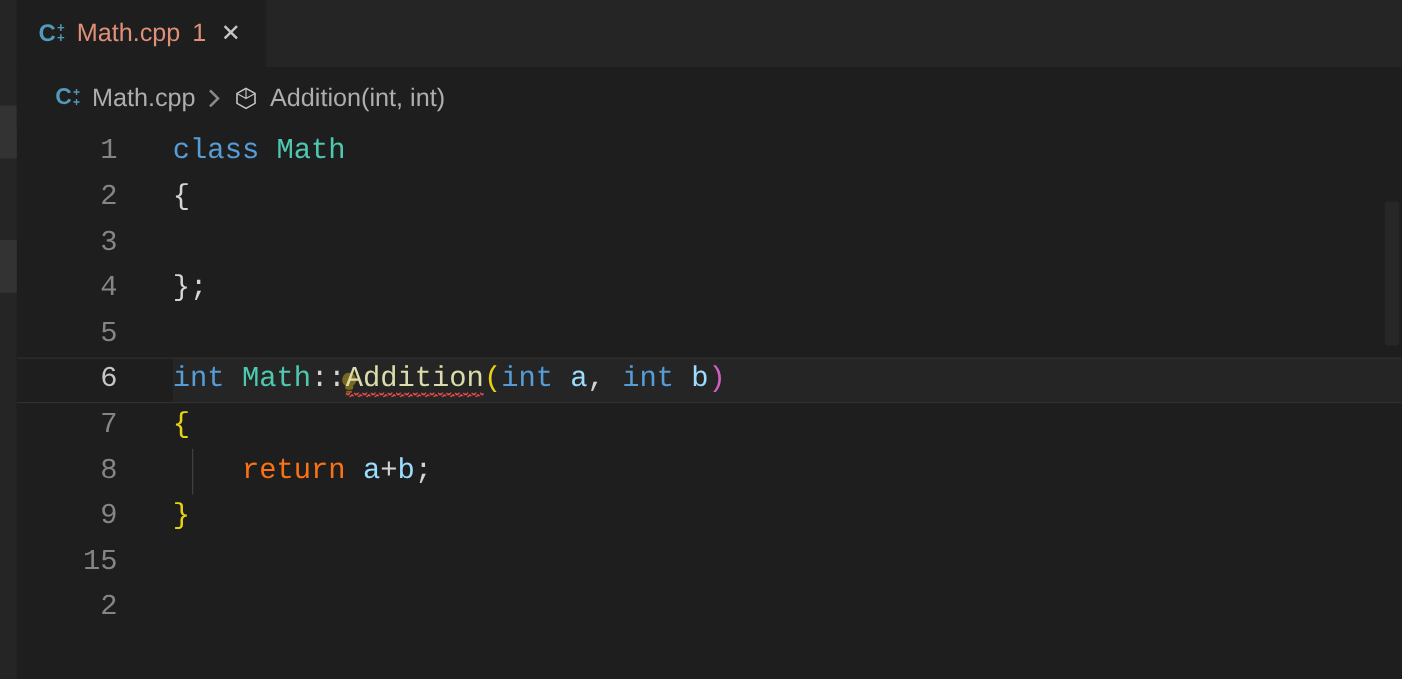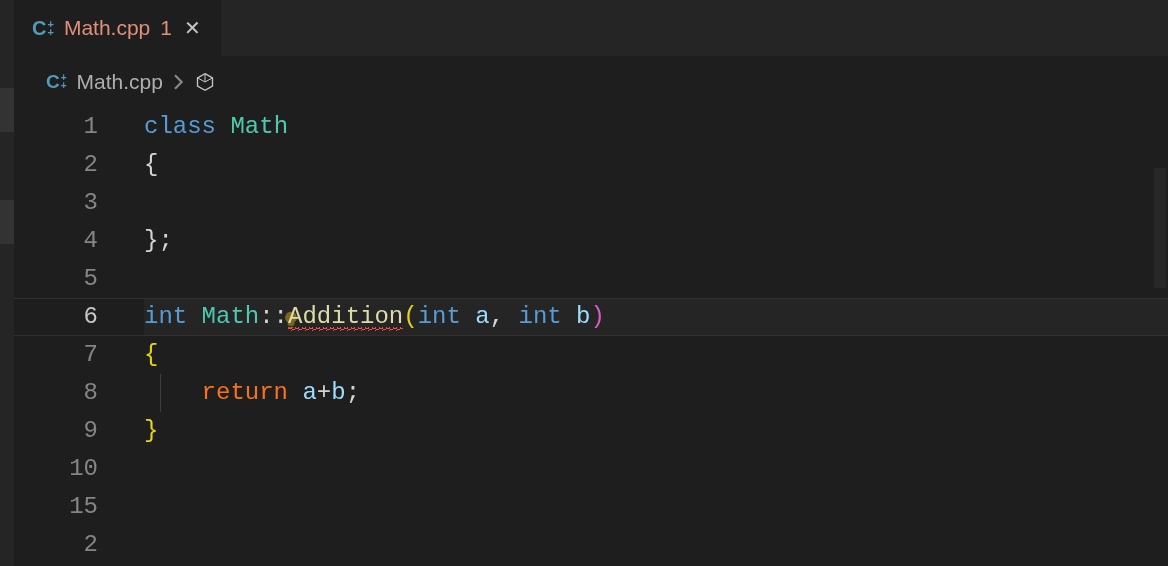--- a/index.html
+++ b/index.html
@@ -216,35 +216,35 @@
     <svg viewBox="0 0 8 12">
         <path d="M1 1 L6 6 L1 11" fill="none" stroke="#8a8a8a" stroke-width="1.6"></path>
       </svg>
   </span>
   <span class="sym-icon">
     <svg viewBox="0 0 24 24">
         <path d="M12 2 L21 7 L21 17 L12 22 L3 17 L3 7 Z" fill="none" stroke="#c5c5c5" stroke-width="1.6"></path>
         <path d="M12 2 L12 12 L21 7 M12 12 L3 7" fill="none" stroke="#c5c5c5" stroke-width="1.2"></path>
       </svg>
   </span>
+  <span class="crumb">Addition(int, int)</span>
 </div>
 
 <div class="editor">
 
   <div class="gutter">
     <div class="ln">1</div>
     <div class="ln">2</div>
     <div class="ln">3</div>
     <div class="ln">4</div>
     <div class="ln">5</div>
     <div class="ln current">6</div>
     <div class="ln">7</div>
     <div class="ln">8</div>
     <div class="ln">9</div>
-    <div class="ln">10</div>
     <div class="ln">15</div>
     <div class="ln">2</div>
   </div>
 
   <div class="code">
 
     <div class="line"><span class="kw">class </span><span class="type">Math</span></div>
 
     <div class="line"><span class="punc">{</span></div>
 

